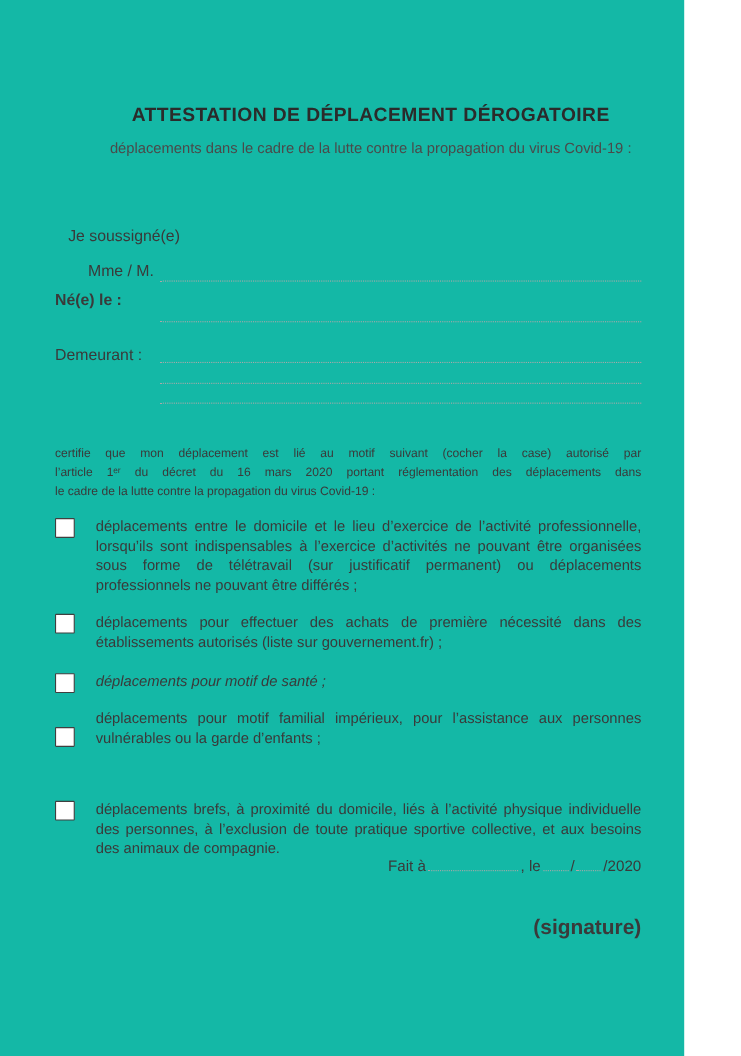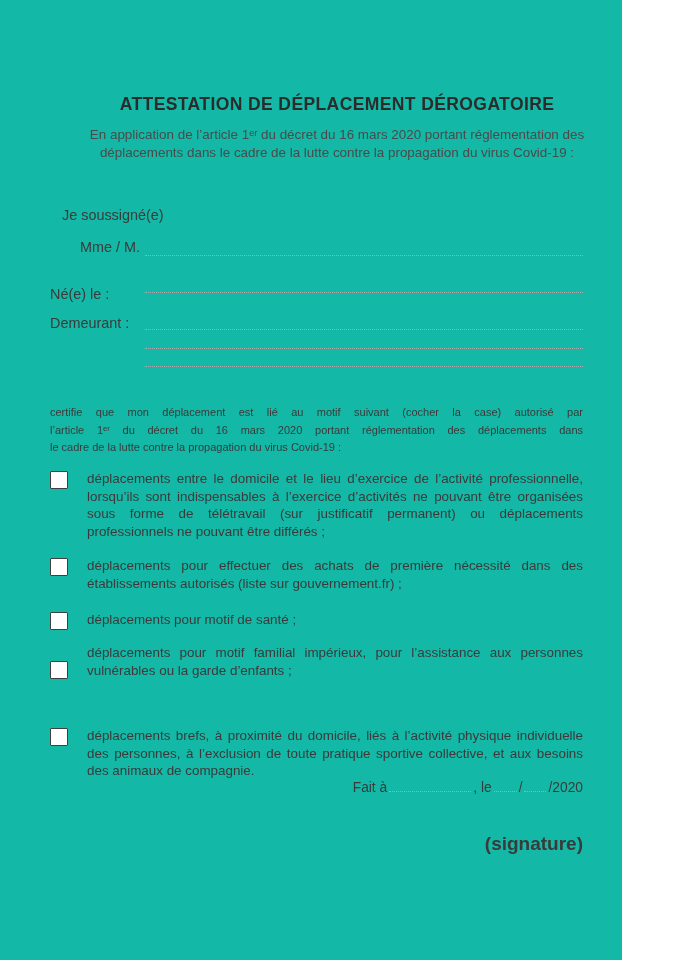--- a/index.html
+++ b/index.html
@@ -34,21 +34,21 @@
     top: 207px; left: 50px;
     font-size: 14.4px;
     margin-left: 12px;
   }
   .flabel {
     position: absolute;
     left: 50px;
     font-size: 14.4px;
   }
   .lbl-mme { top: 239px; margin-left: 30px; }
-  .lbl-ne  { top: 286px; }
+  .lbl-ne  { top: 265px; font-weight: bold; }
   .lbl-dem { top: 315px; }
   .dotrule {
     position: absolute;
     left: 145px; right: 39px;
     height: 0;
     border-top: 1.7px dotted #a9a9a9;
   }
   .rule-1 { top: 255px; }
   .rule-2 { top: 292px; }
   .rule-3 { top: 329px; }
@@ -62,21 +62,21 @@
   }
   .jl { text-align: justify; text-align-last: justify; }
   .motif {
     position: absolute;
     left: 50px; right: 39px;
     display: flex;
     align-items: flex-start;
   }
   .m-1 { top: 470px; }
   .m-2 { top: 557px; }
-  .m-3 { top: 611px; }
+  .m-3 { top: 611px; font-style: italic; }
   .m-4 { top: 644px; align-items: flex-end; }
   .m-5 { top: 695px; margin-top: 32px; }
   .box {
     flex: 0 0 16px;
     width: 16px; height: 16px;
     border: 1.6px solid #3f3f3f;
     border-radius: 1px;
     background: #ffffff;
     margin-top: 1px;
   }
@@ -110,21 +110,20 @@
   }
 </style>
 </head>
 <body>
 
 <div class="page">
 
   <div class="title">ATTESTATION DE DÉPLACEMENT DÉROGATOIRE</div>
 
   <div class="subtitle">
-    <div>En application de l’article 1ᵉʳ du décret du 16 mars 2020 portant réglementation des</div>
     <div>déplacements dans le cadre de la lutte contre la propagation du virus Covid-19 :</div>
   </div>
 
   <div class="intro">Je soussigné(e)</div>
 
   <div class="flabel lbl-mme">Mme / M.</div>
   <div class="dotrule rule-1"></div>
 
   <div class="flabel lbl-ne">Né(e) le :</div>
   <div class="dotrule rule-2"></div>

